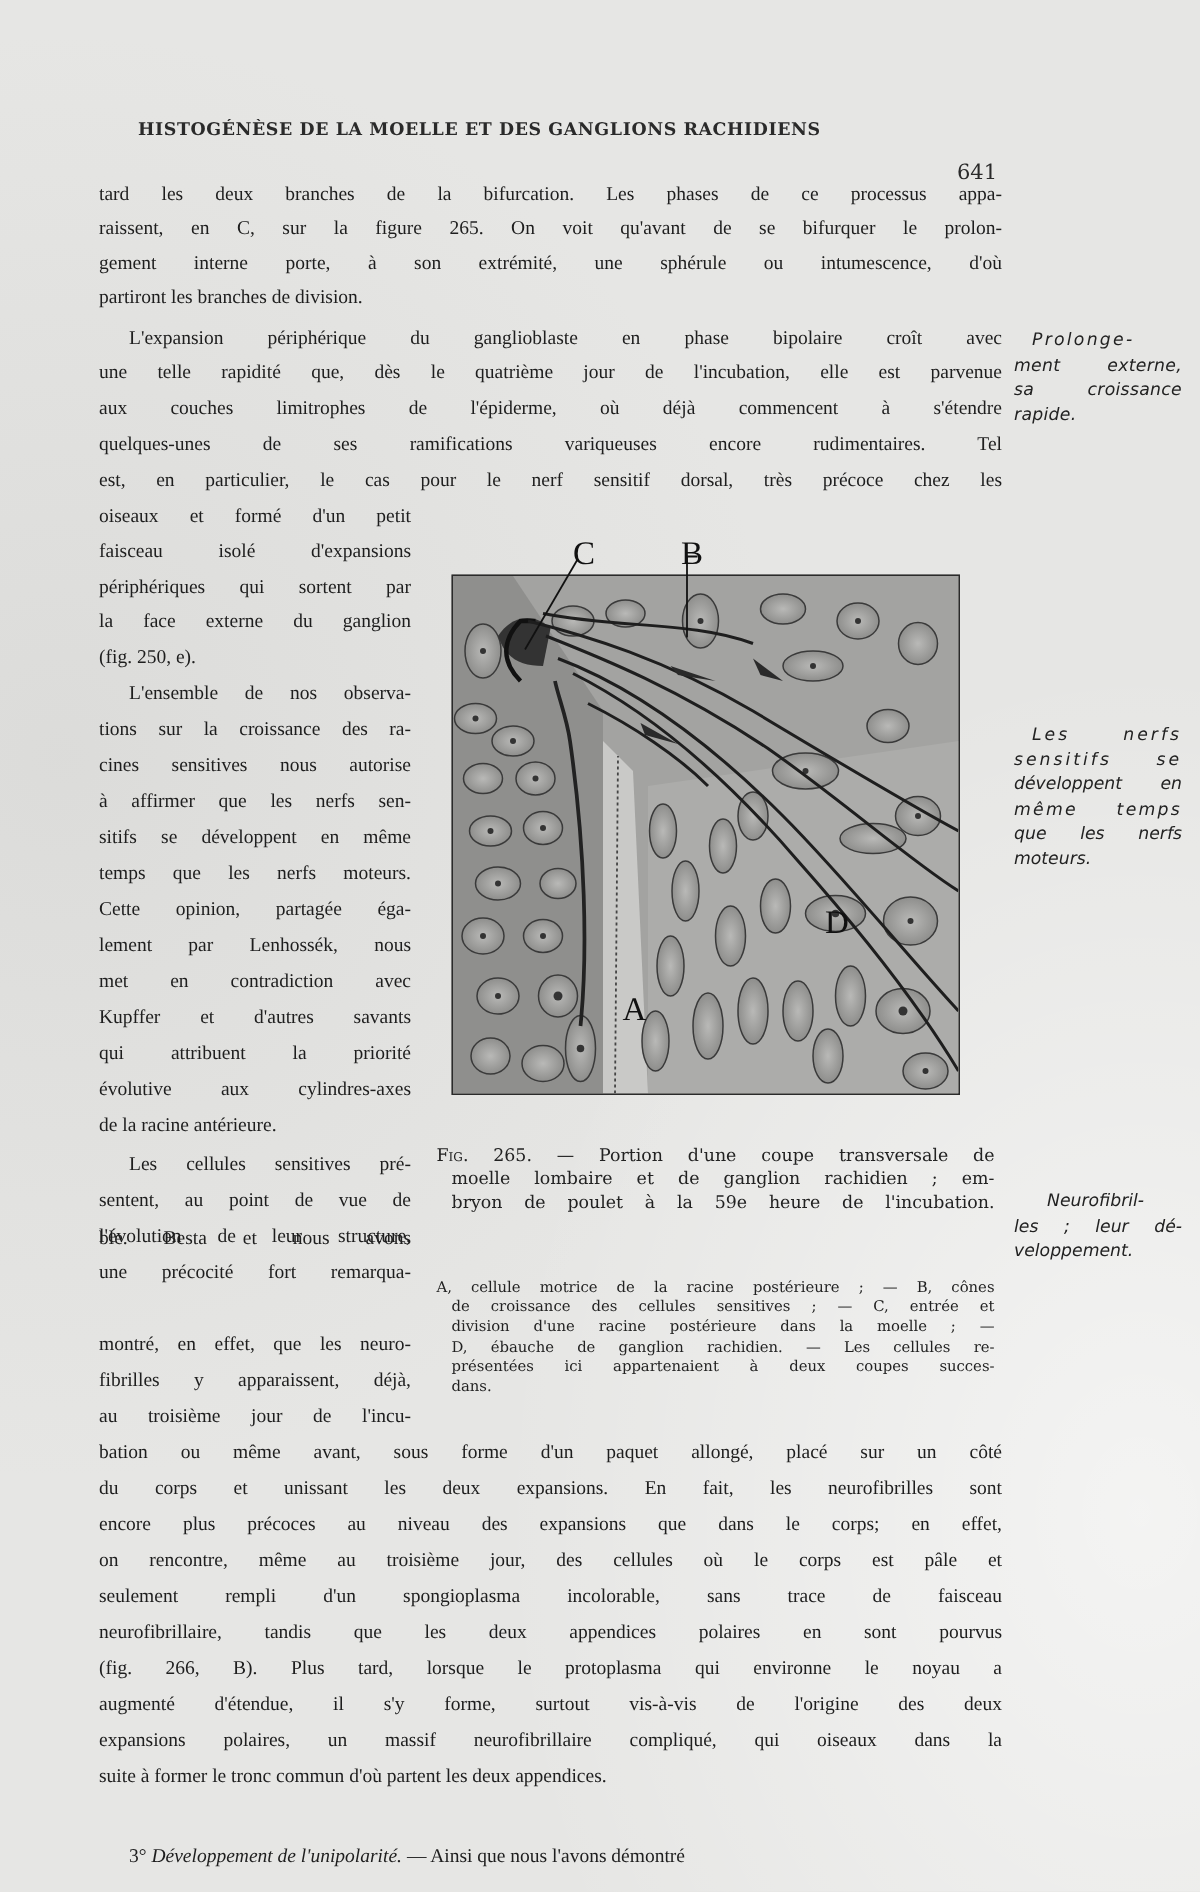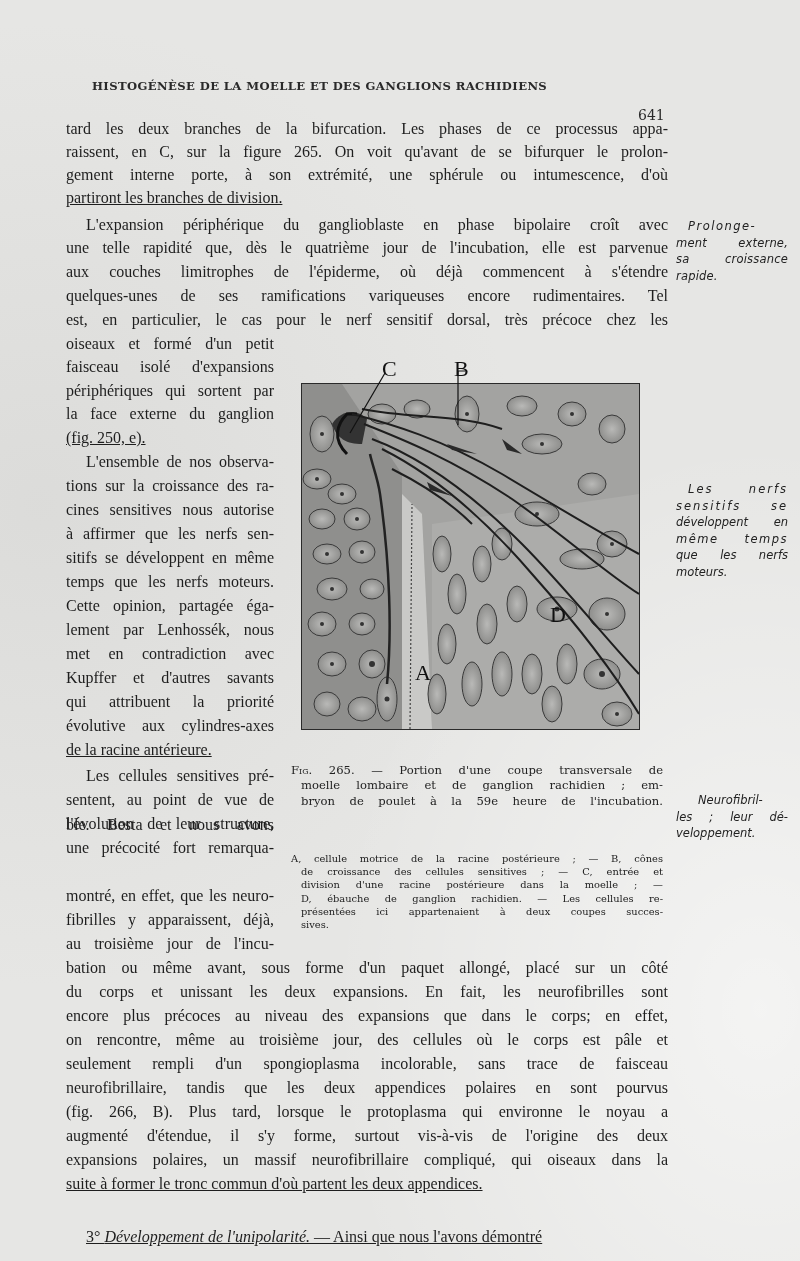--- a/index.html
+++ b/index.html
@@ -35,29 +35,28 @@
       top: 79px;
       left: 638px;
       font-size: 14px;
       color: #2a2a2a;
       margin-top: 28px;
     }
     .line {
       position: absolute;
       white-space: nowrap;
       font-family: "Liberation Serif", serif;
-      font-size: 16px;
+      font-size: 13px;
       line-height: 22px;
       color: #1e1e1e;
       text-align: justify;
       text-align-last: justify;
     }
     .line.last {
       text-align-last: left;
-      text-decoration: underline;
     }
     .full { left: 66px; width: 602px; }
     .narrow { left: 66px; width: 208px; }
     .indent-full { left: 86px; width: 582px; }
     .indent-narrow { left: 86px; width: 188px; }
     .margin-note {
       position: absolute;
       left: 676px;
       width: 112px;
       font-family: "DejaVu Sans", sans-serif;
@@ -335,14 +334,14 @@
   <span class="cl sub">moelle lombaire et de ganglion rachidien ; em-</span>
   <span class="cl sub">bryon de poulet à la 59e heure de l'incubation.</span>
 </div>
 
 <div class="caption caption-legend">
   <span class="cl">A, cellule motrice de la racine postérieure ; — B, cônes</span>
   <span class="cl sub">de croissance des cellules sensitives ; — C, entrée et</span>
   <span class="cl sub">division d'une racine postérieure dans la moelle ; —</span>
   <span class="cl sub">D, ébauche de ganglion rachidien. — Les cellules re-</span>
   <span class="cl sub">présentées ici appartenaient à deux coupes succes-</span>
-  <span class="cl sub last">sives.</span>
+  <span class="cl sub last">dans.</span>
 </div>
 
 </body></html>

